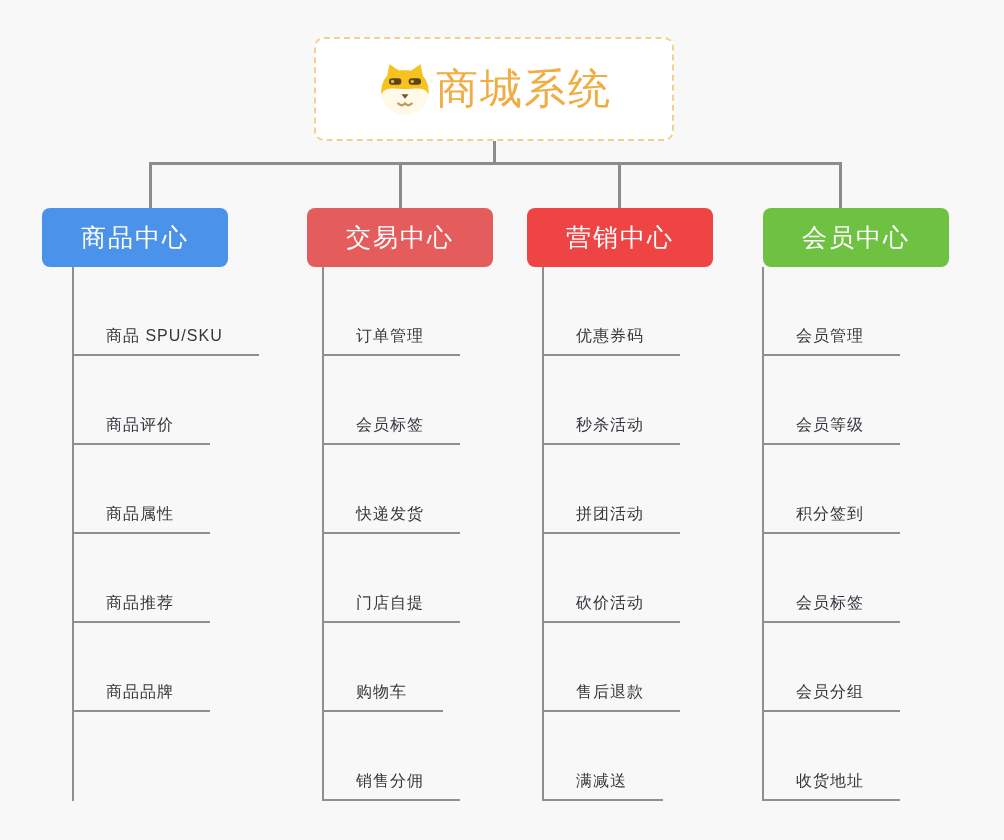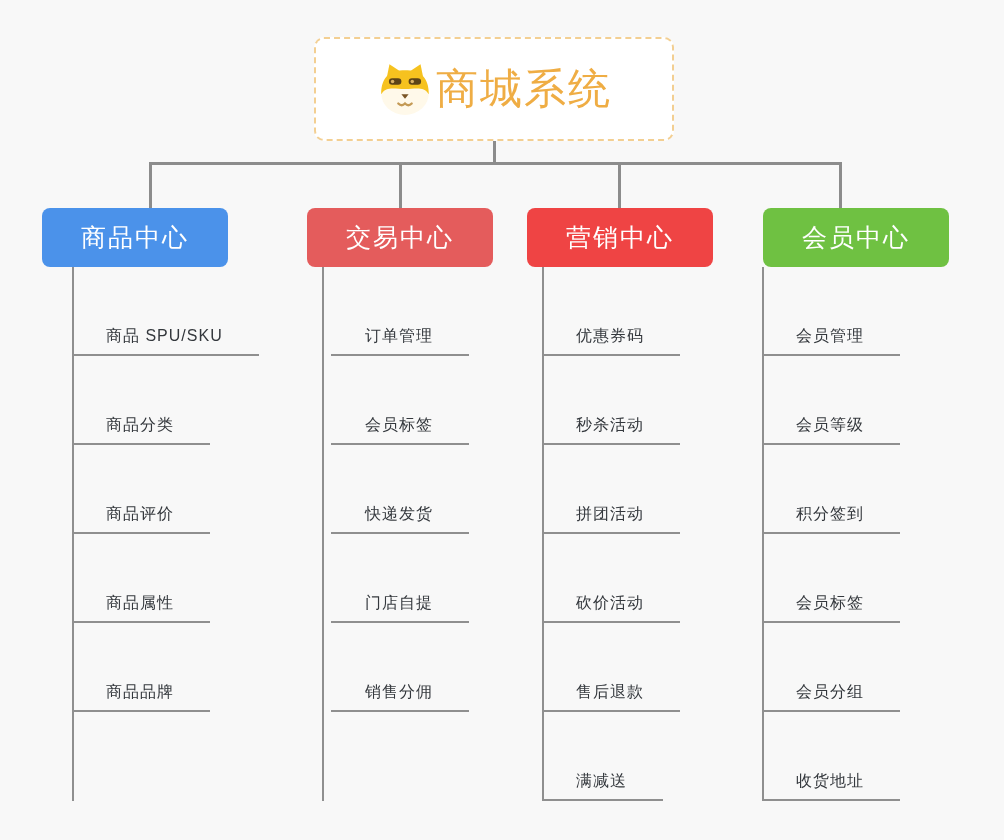--- a/index.html
+++ b/index.html
@@ -75,21 +75,21 @@
   .vline-0 { left: 72px;  }
   .vline-1 { left: 322px; }
   .vline-2 { left: 542px; }
   .vline-3 { left: 762px; }
 
   .col {
     position: absolute;
     top: 267px;
   }
   .col-0 { left: 72px;  }
-  .col-1 { left: 331px; }
+  .col-1 { left: 322px; }
   .col-2 { left: 542px; }
   .col-3 { left: 762px; }
 
   .subtopic {
     box-sizing: border-box;
     height: 89px;
     width: fit-content;
     display: flex;
     align-items: flex-end;
     padding: 0 36px 7px 34px;
@@ -135,31 +135,32 @@
   <div class="branch branch-2" style="background: #ef4444;">营销中心</div>
   <div class="branch branch-3" style="background: rgb(111, 193, 66);">会员中心</div>
 
   <div class="vline vline-0"></div>
   <div class="vline vline-1"></div>
   <div class="vline vline-2"></div>
   <div class="vline vline-3"></div>
 
   <div class="col col-0">
     <div class="subtopic">商品 SPU/SKU</div>
-    <div class="subtopic">商品分类</div>
     <div class="subtopic">商品评价</div>
     <div class="subtopic">商品属性</div>
+    <div class="subtopic">商品推荐</div>
     <div class="subtopic">商品品牌</div>
   </div>
 
   <div class="col col-1">
     <div class="subtopic">订单管理</div>
     <div class="subtopic">会员标签</div>
     <div class="subtopic">快递发货</div>
     <div class="subtopic">门店自提</div>
+    <div class="subtopic">购物车</div>
     <div class="subtopic">销售分佣</div>
   </div>
 
   <div class="col col-2">
     <div class="subtopic">优惠券码</div>
     <div class="subtopic">秒杀活动</div>
     <div class="subtopic">拼团活动</div>
     <div class="subtopic">砍价活动</div>
     <div class="subtopic">售后退款</div>
     <div class="subtopic">满减送</div>

